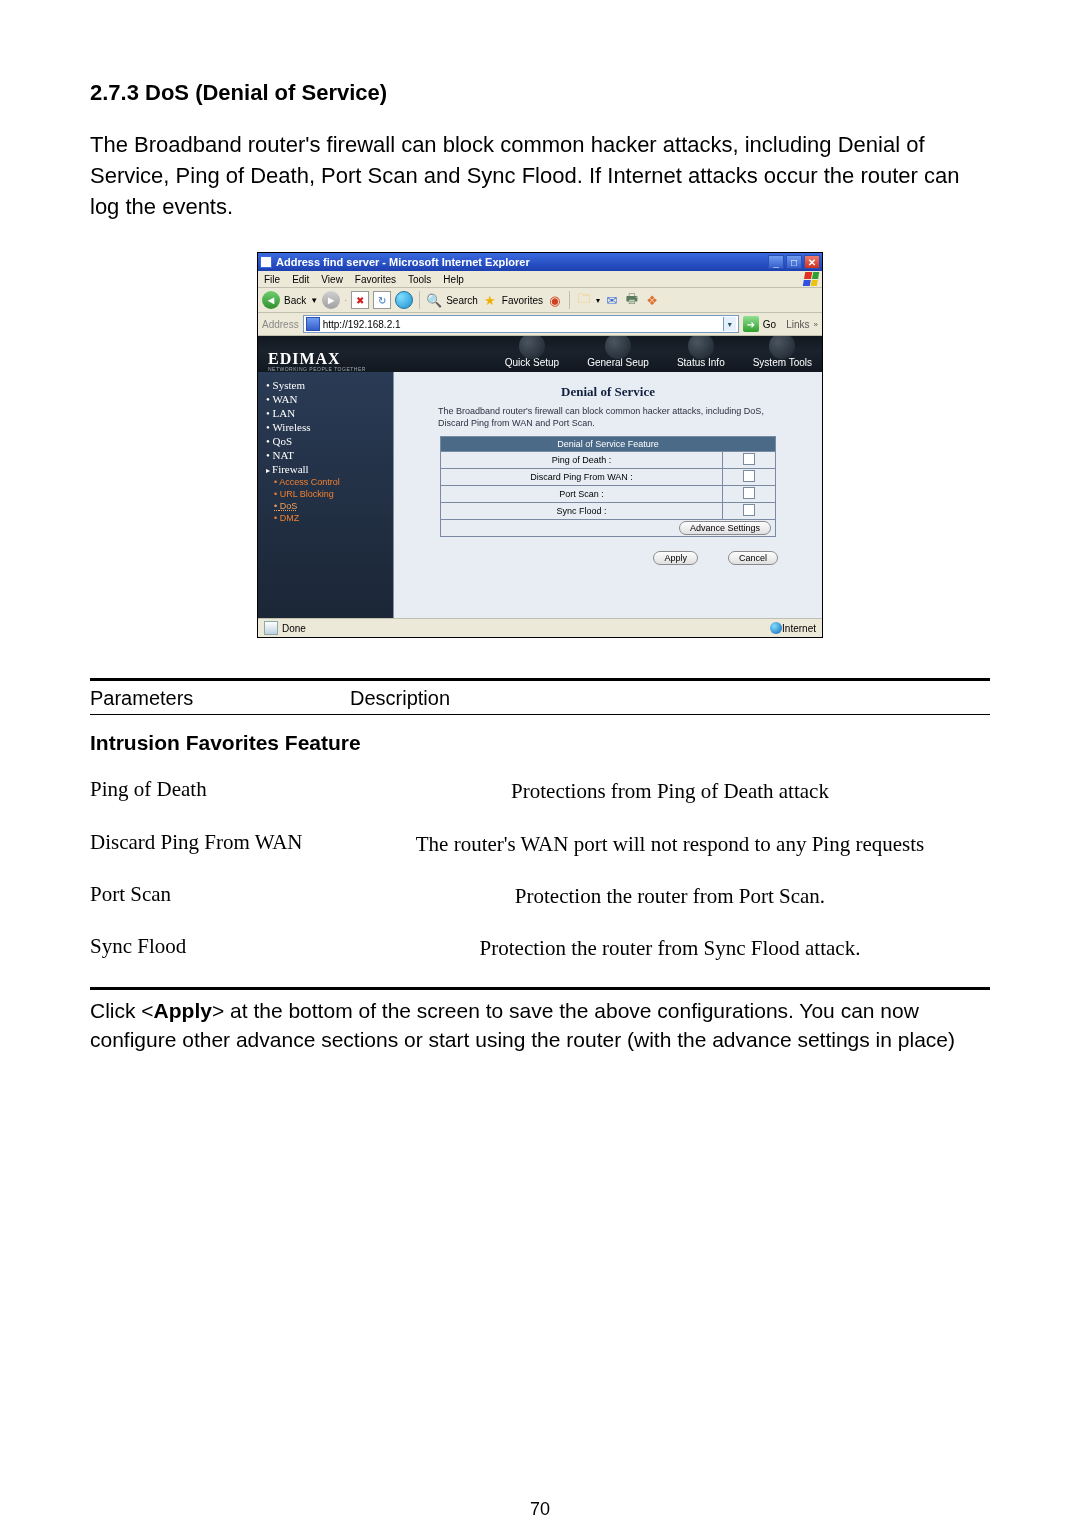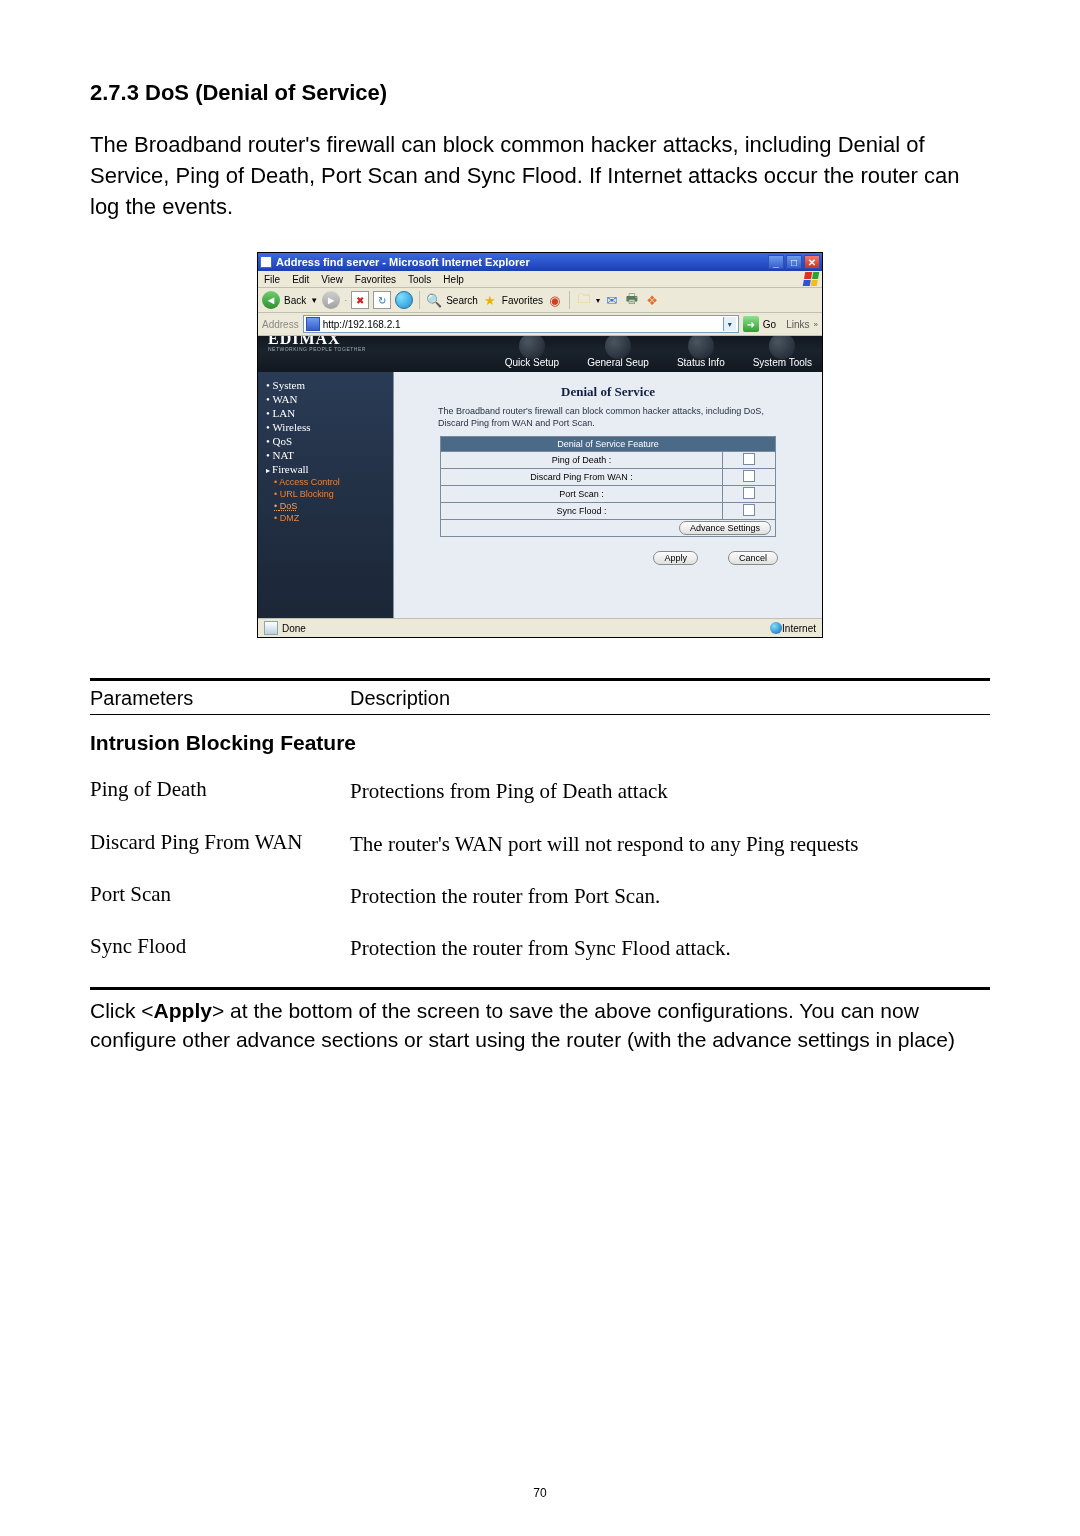--- a/index.html
+++ b/index.html
@@ -190,21 +190,21 @@
     font-size:10px;
     position:relative;
     overflow:hidden;
   }
   .brand{
     font-family:Georgia,serif;
     font-weight:bold;
     font-size:16px;
     letter-spacing:1px;
     line-height:1;
-    padding-bottom:20px;
+    padding-bottom:0;
     margin-top:8px;
   }
   .brand .slogan{
     font-family:Arial,sans-serif;
     font-size:5px;
     letter-spacing:0.5px;
     font-weight:normal;
     display:block;
     color:#9fa8b0;
   }
@@ -349,33 +349,33 @@
   }
 
   
   hr.thick{border:none;border-top:3px solid #000;margin:10px 0 6px 0;}
   hr.thin{border:none;border-top:1px solid #000;margin:4px 0 14px 0;}
   .param-head{display:flex;font-size:20px;margin:0;}
   .param-head .c1{width:260px;}
   .feature-title{font-size:21px;font-weight:bold;margin:16px 0 22px 0;}
   .param-row{display:flex;font-size:21px;margin:0 0 24px 0;align-items:flex-start;font-family:Liberation Serif, serif;}
   .param-row .c1{width:260px;flex:0 0 260px;}
-  .param-row .c2{flex:1;line-height:1.35;}
+  .param-row .c2{flex:1;line-height:1.35;text-align:center;}
   .closing{
     font-size:21px;
     line-height:1.4;
     margin-top:4px;
   }
   .closing .apply{font-weight:bold;}
   .pagenum{
     position:absolute;
-    bottom:36px;
+    bottom:16px;
     left:0;right:0;
     text-align:center;
-    font-size:12px;
+    font-size:18px;
   }
 </style>
 </head>
 <body>
 
 <h2 class="section-title">2.7.3 DoS (Denial of Service)</h2>
 <p class="intro">The Broadband router's firewall can block common hacker attacks, including Denial of Service, Ping of Death, Port Scan and Sync Flood. If Internet attacks occur the router can log the events.</p>
 
 <div class="shot">
 
@@ -536,21 +536,21 @@
   </div>
 </div>
 
 <hr class="thick">
 <div class="param-head">
   <div class="c1">Parameters</div>
   <div class="c2">Description</div>
 </div>
 <hr class="thin">
 
-<div class="feature-title">Intrusion Blocking Feature</div>
+<div class="feature-title">Intrusion Favorites Feature</div>
 
 <div class="param-row">
   <div class="c1">Ping of Death</div>
   <div class="c2">Protections from Ping of Death attack</div>
 </div>
 <div class="param-row">
   <div class="c1">Discard Ping From WAN</div>
   <div class="c2">The router's WAN port will not respond to any Ping requests</div>
 </div>
 <div class="param-row">

